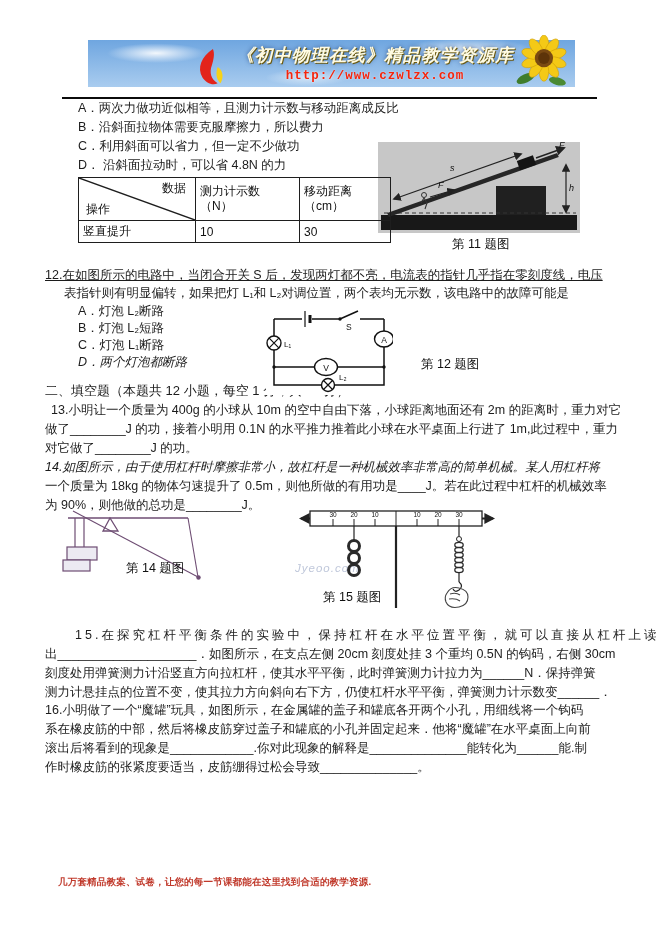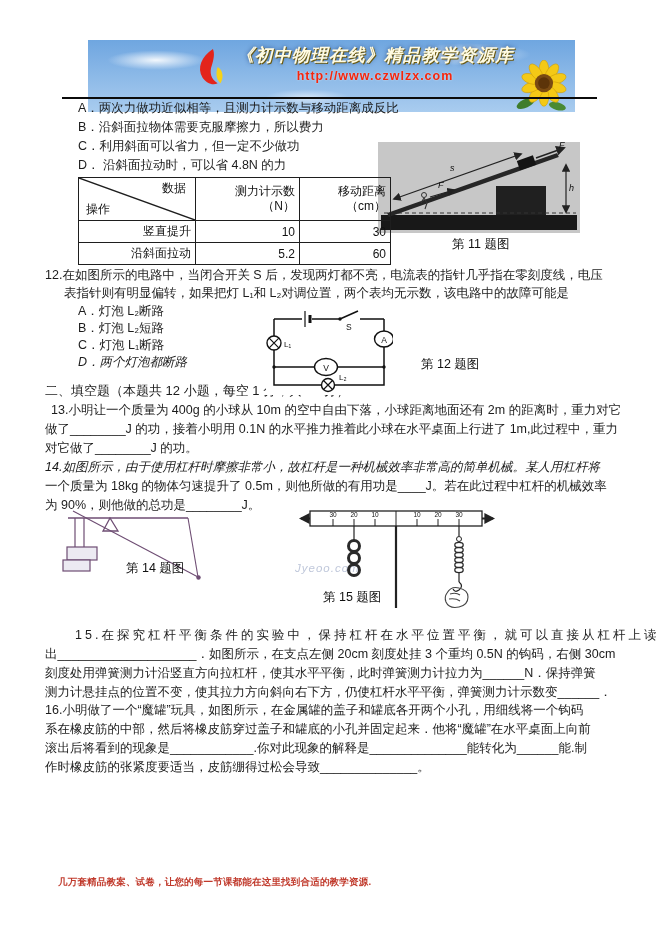--- a/index.html
+++ b/index.html
@@ -1,37 +1,37 @@
 <!DOCTYPE html>
 <html><head>
 <meta charset="utf-8">
 <style>
   html,body{margin:0;padding:0;background:#ffffff;}
   .page{position:relative;width:661px;height:936px;background:#fff;overflow:hidden;
         font-family:"Liberation Sans","DejaVu Sans",sans-serif;color:#1c1c1c;}
   .line{position:absolute;white-space:nowrap;font-size:12.5px;line-height:16px;}
   .caption{position:absolute;white-space:nowrap;font-size:12.5px;color:#111;}
   
-  .banner{position:absolute;left:88px;top:40px;width:487px;height:72px;
+  .banner{position:absolute;left:88px;top:40px;width:487px;height:47px;
     background:
       radial-gradient(ellipse 70px 14px at 14% 28%, rgba(255,255,255,.9), rgba(255,255,255,0) 70%),
       radial-gradient(ellipse 90px 16px at 78% 20%, rgba(255,255,255,.75), rgba(255,255,255,0) 70%),
       radial-gradient(ellipse 60px 12px at 45% 80%, rgba(255,255,255,.55), rgba(255,255,255,0) 70%),
-      linear-gradient(#6fa6e0,#a9ccef);}
+      linear-gradient(#6fa6e0,#a9ccef); font-family: Liberation Mono, monospace;}
   .banner-logo{position:absolute;left:104px;top:7px;}
   .banner-text{position:absolute;left:142px;top:3px;width:290px;text-align:center;}
   .banner-title{font-size:17.5px;font-weight:bold;font-style:italic;letter-spacing:1px;
     color:#fffbe2;text-shadow:1px 1px 0 #6b5a10, 0 0 4px rgba(20,50,110,.7);}
   .banner-url{margin-top:2px;font-size:12.5px;font-weight:bold;color:#f5250d;
     text-shadow:0 0 2px rgba(255,255,255,.65);letter-spacing:1px;}
   .sunflower{position:absolute;right:4px;bottom:0px;}
   .rule{position:absolute;left:62px;top:97px;width:535px;height:2px;background:#0b0b0b;}
   
   .dtable{position:absolute;left:78px;top:177px;border-collapse:collapse;font-size:12px;color:#111;}
-  .dtable td{border:1.7px solid #1e1e1e;text-align:right;vertical-align:middle;padding:0 4px;}
+  .dtable td{border:1.7px solid #1e1e1e;text-align:left;vertical-align:middle;padding:0 4px;}
   .dtable .h2{height:42px;line-height:15px;}
   .dtable .r{height:21px;}
   .corner{position:relative;width:108px;padding:0;}
   .corner svg{position:absolute;left:0;top:0;width:100%;height:100%;}
   .corner-top{position:absolute;top:3px;right:9px;font-size:12px;}
   .corner-bottom{position:absolute;bottom:3px;left:7px;font-size:12px;}
   .figbox{position:absolute;}
   .fig11bg{background:#c7c7c7;}
   .whitebg{background:#ffffff;}
   .watermark{position:absolute;left:295px;top:562px;font-size:11.5px;color:rgba(170,180,205,.75);
@@ -123,29 +123,24 @@
       <td class="h2" style="width:82px;">
         <div>移动距离</div>
         <div>（cm）</div>
       </td>
     </tr>
     <tr>
       <td class="r">竖直提升</td>
       <td class="r">10</td>
       <td class="r">30</td>
     </tr>
-    <tr>
-      <td class="r">沿斜面拉动</td>
-      <td class="r">5.2</td>
-      <td class="r">60</td>
-    </tr>
   </tbody>
     </table>
 
-  <div class="line" style="left:45px;top:267px;">12.在如图所示的电路中，当闭合开关 S 后，发现两灯都不亮，电流表的指针几乎指在零刻度线，电压</div>
+  <div class="line" style="left:45px;top:267px;text-decoration:underline;">12.在如图所示的电路中，当闭合开关 S 后，发现两灯都不亮，电流表的指针几乎指在零刻度线，电压</div>
   <div class="line" style="left:64px;top:285px;">表指针则有明显偏转，如果把灯 L₁和 L₂对调位置，两个表均无示数，该电路中的故障可能是</div>
   <div class="line" style="left:78px;top:303px;">A．灯泡 L₂断路</div>
   <div class="line" style="left:78px;top:320px;">B．灯泡 L₂短路</div>
   <div class="line" style="left:78px;top:337px;">C．灯泡 L₁断路</div>
   <div class="line" style="left:78px;top:354px;font-style:italic;">D．两个灯泡都断路</div>
 
   <div class="line" style="left:45px;top:383px;font-size:13px;">二、填空题（本题共 12 小题，每空 1 分，共 27 分）</div>
 
   <div class="figbox whitebg" style="left:266px;top:309px;width:127px;height:86px;z-index:5;">
     <svg width="127" height="86" viewBox="0 0 127 86">

